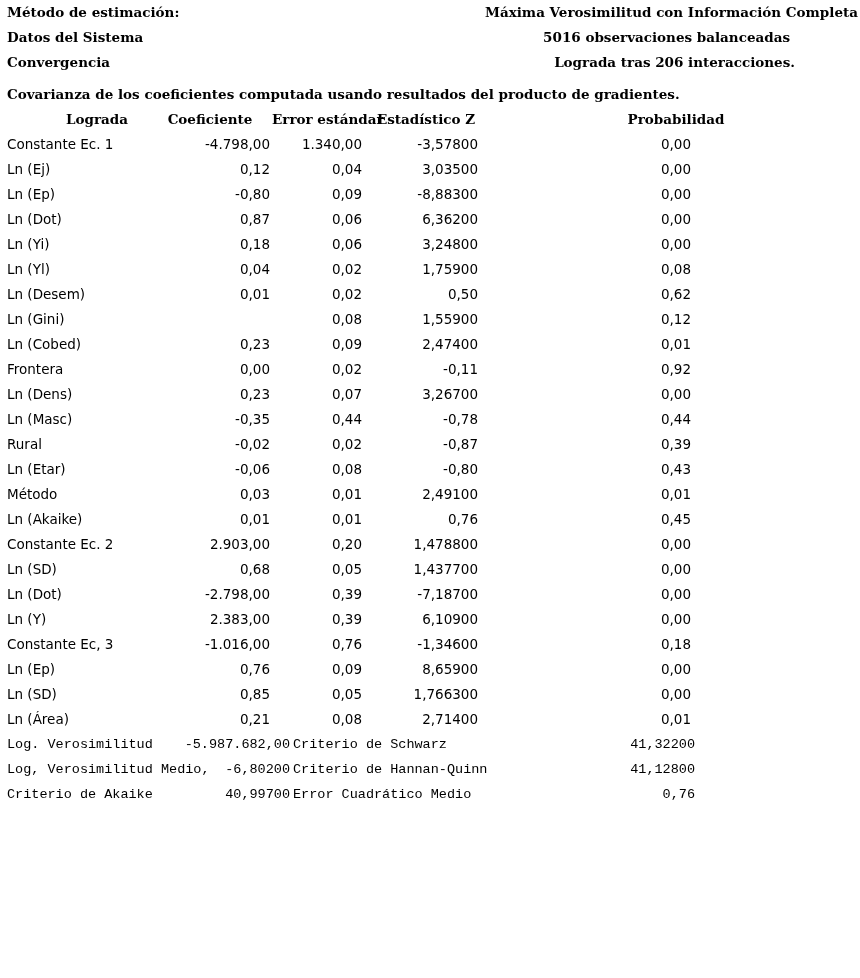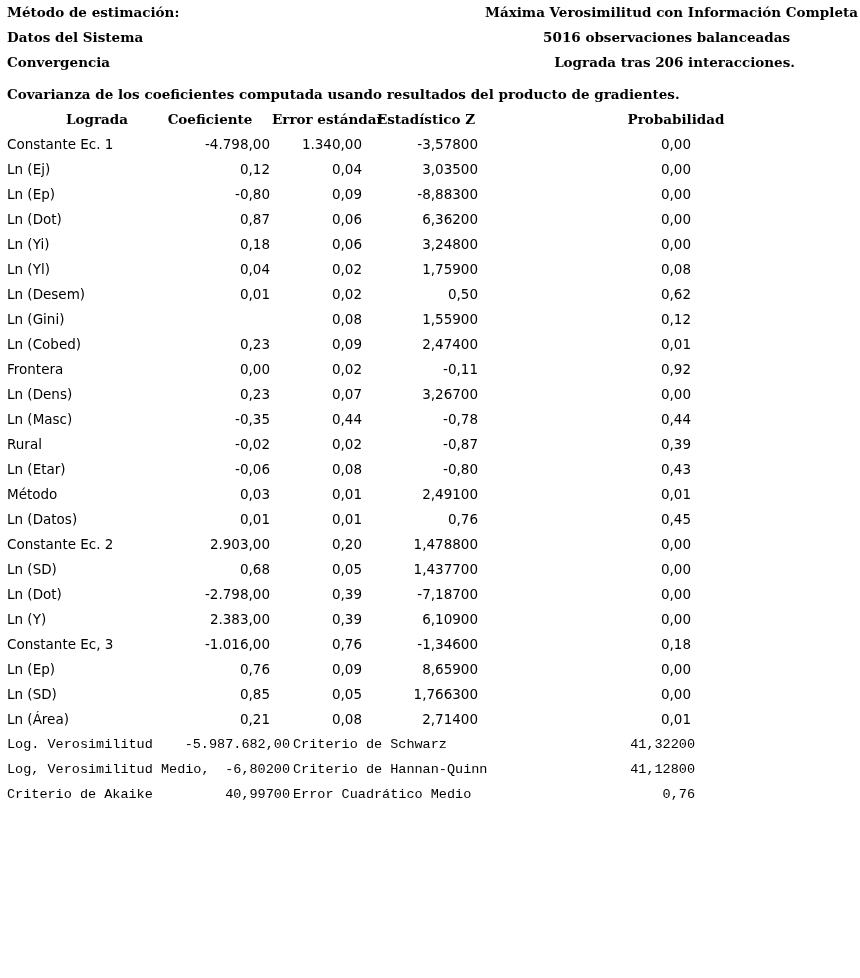--- a/index.html
+++ b/index.html
@@ -264,21 +264,21 @@
           <span class="cell c-prob">0,43</span>
         </div>
         <div class="row data">
           <span class="cell c-var">Método</span>
           <span class="cell c-coef">0,03</span>
           <span class="cell c-se">0,01</span>
           <span class="cell c-z">2,49100</span>
           <span class="cell c-prob">0,01</span>
         </div>
         <div class="row data">
-          <span class="cell c-var">Ln (Datos)</span>
+          <span class="cell c-var">Ln (Akaike)</span>
           <span class="cell c-coef">0,01</span>
           <span class="cell c-se">0,01</span>
           <span class="cell c-z">0,76</span>
           <span class="cell c-prob">0,45</span>
         </div>
         <div class="row data">
           <span class="cell c-var">Constante Ec. 2</span>
           <span class="cell c-coef">2.903,00</span>
           <span class="cell c-se">0,20</span>
           <span class="cell c-z">1,478800</span>

